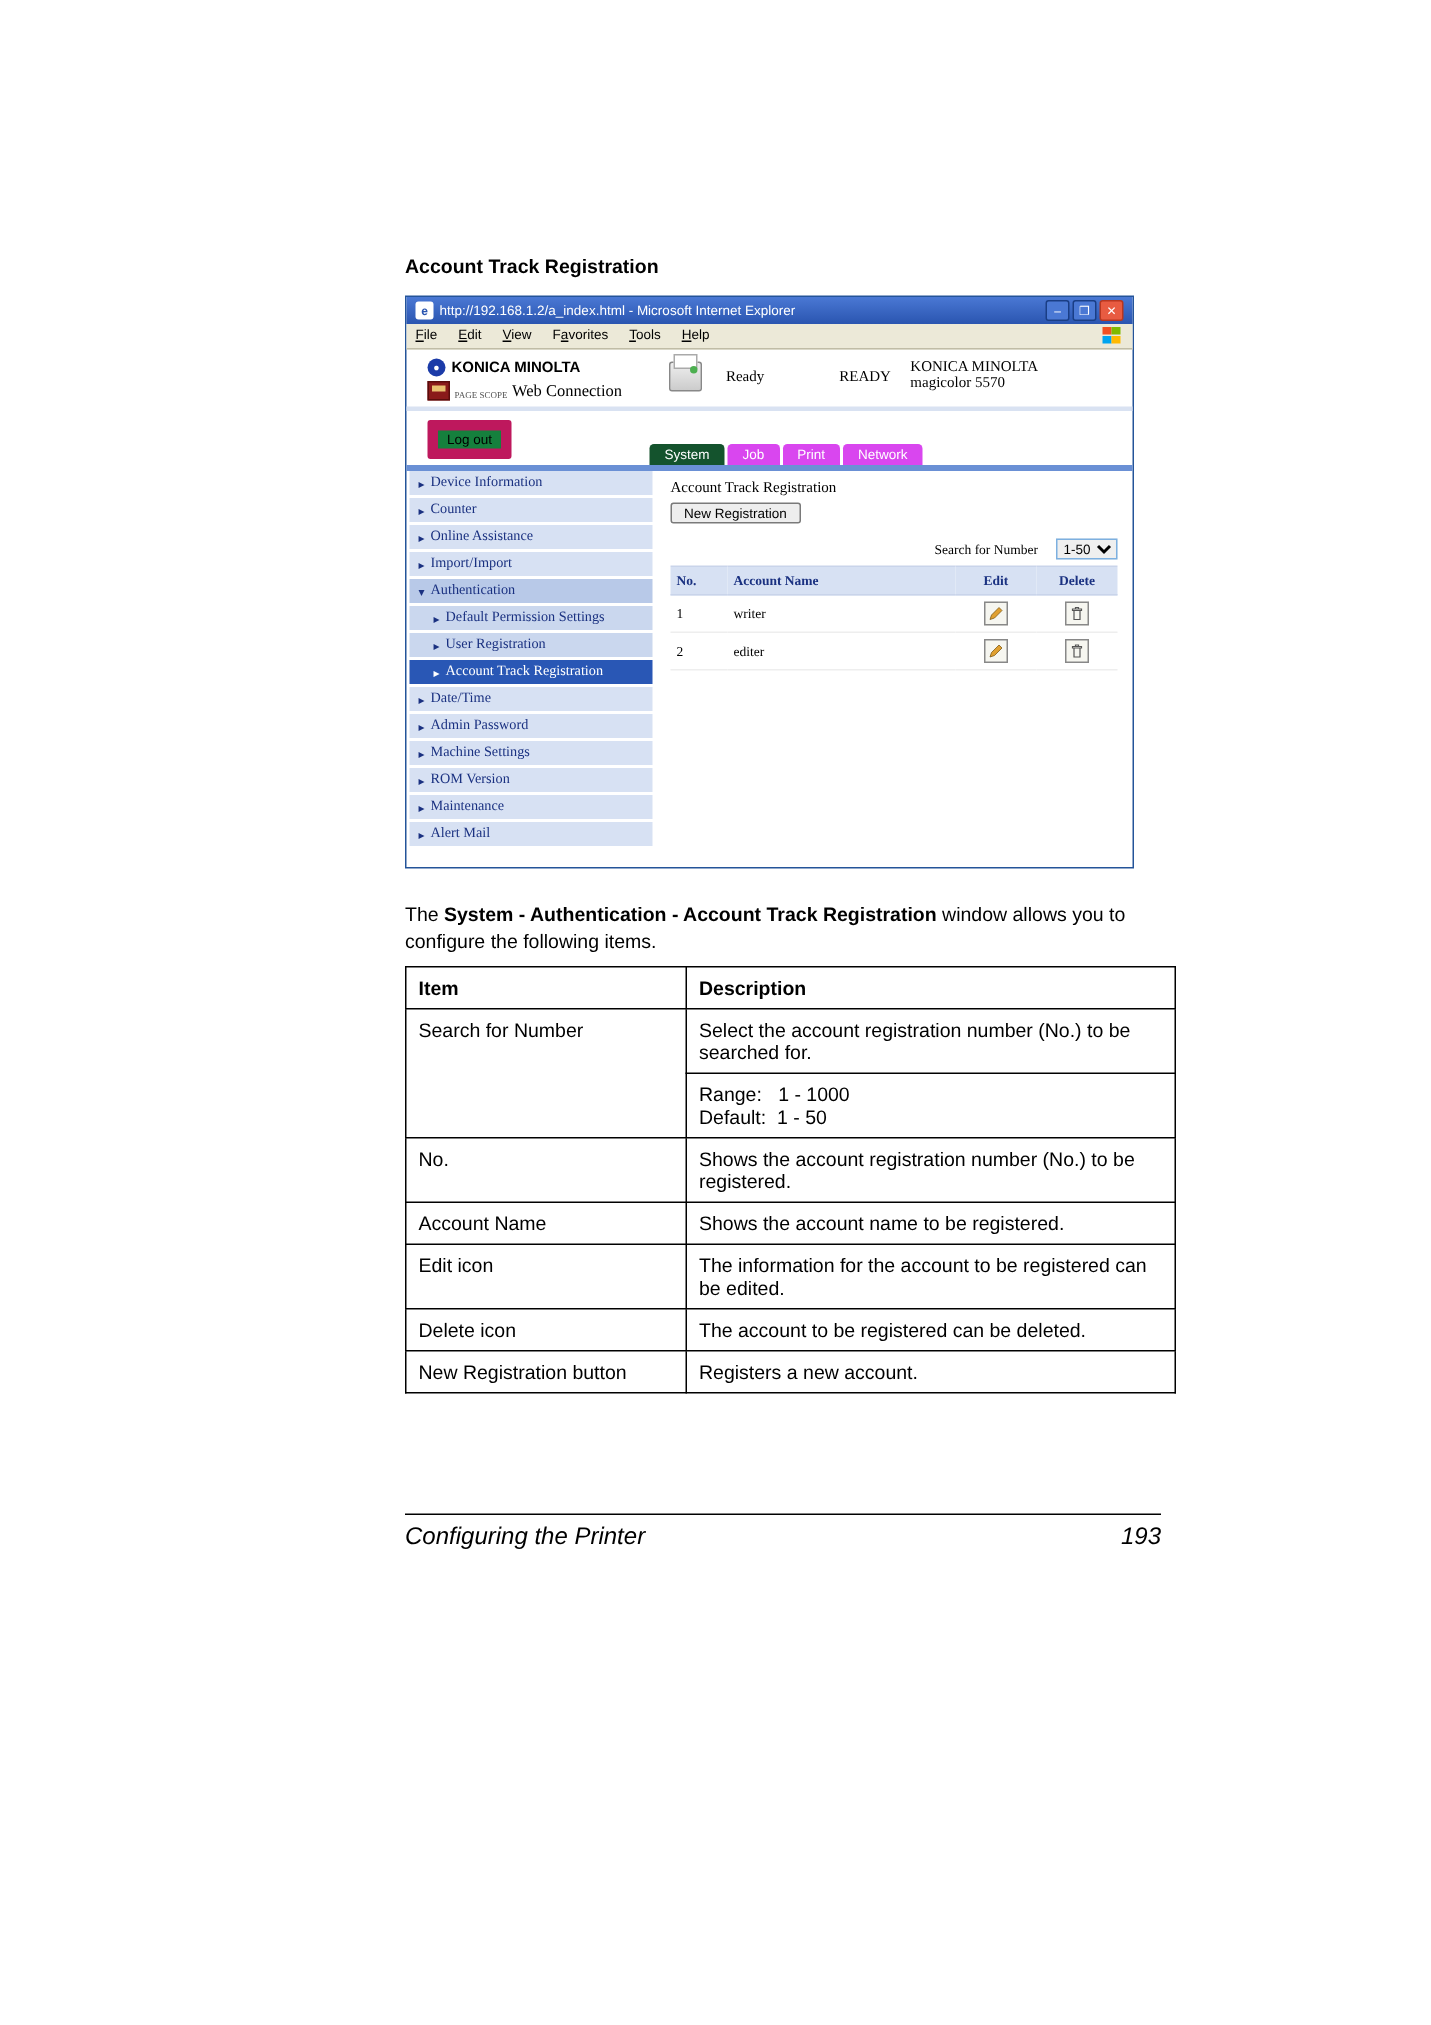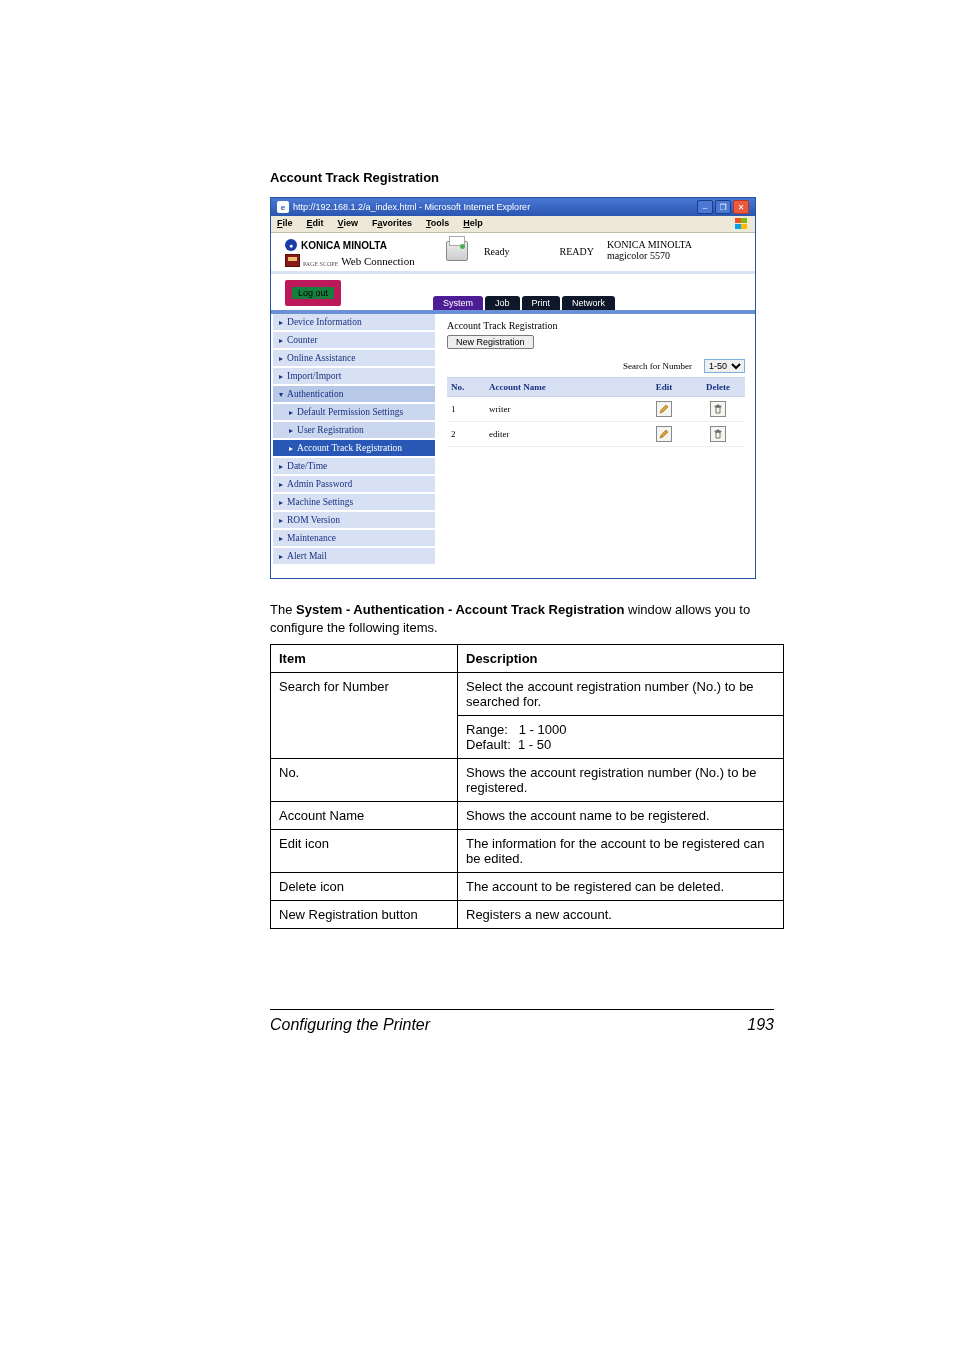--- a/index.html
+++ b/index.html
@@ -44,21 +44,21 @@
   }
   .winbtns { display:flex; gap:2px;}
   .winbtn {
     width:14px;height:12px;border:1px solid #1a3e85;border-radius:2px;
     display:flex;align-items:center;justify-content:center;font-size:8px;color:#fff;
     background:#4a78d4;
   }
   .winbtn.close { background:#e85b41;border-color:#b83720;}
   .ie-menubar {
     background:#ece9d8;color:#000;padding:2px 6px;display:flex;gap:14px;
-    border-bottom:1px solid #c0bca6;justify-content:space-between;font-weight:bold;
+    border-bottom:1px solid #c0bca6;justify-content:space-between;
   }
   .ie-menus {display:flex; gap:14px;}
   .ie-menus span u{text-decoration:underline;}
   .win-logo{width:14px;height:12px;display:flex;flex-wrap:wrap;}
   .win-logo i{width:6px;height:5px;display:block;}
   .wl-r{background:#f25022;} .wl-g{background:#7fba00;} .wl-b{background:#00a4ef;} .wl-y{background:#ffb900;}
 
   .ie-body { padding:0; }
 
   .hdr {
@@ -78,22 +78,22 @@
   .printer-icon::before{content:"";position:absolute;width:14px;height:8px;background:#fff;border:1px solid #aaa;left:2px;top:-6px;}
   .printer-icon::after{content:"";position:absolute;width:5px;height:5px;border-radius:50%;background:#4caf50;right:2px;top:2px;}
   .status-ready-top{font-family:'Times New Roman',serif;font-size:10px;}
   .status-ready-big{font-family:'Times New Roman',serif;font-size:10px;margin-left:34px;}
 
   .logout-row{padding:6px 14px;}
   .logout-btn{border:7px solid #be185d;background:#15803d;padding:1px 6px;font-size:9px;border-radius:2px;}
 
   .tabs{display:flex;gap:2px;padding:0 0 0 162px;margin-top:-16px;}
   .tab{padding:2px 10px 2px 10px;color:#fff;font-size:9px;border-radius:3px 3px 0 0;}
-  .tab.active{background:#4c1d95;}
-  .tab.dim{background:#0f172a;text-align:center;}
+  .tab.active{background:#14532d;}
+  .tab.dim{background:#d946ef;text-align:center;}
   .accent-bar{height:4px;background:#6a90d5;margin:0;}
 
   .ie-main{display:flex;align-items:flex-start;}
   .ie-side{width:162px;display:flex;flex-direction:column;gap:2px;padding:0 2px 14px 2px;}
   .side-item{background:#d7e1f3;color:#1a3181;padding:3px 6px;font-family:'Times New Roman',serif;font-size:9.5px;display:flex;align-items:center;gap:4px;}
   .side-item.sub{background:#b8c9e8;}
   .side-item.sub2{background:#cad7ee;padding-left:16px;}
   .side-item.sub2.active{background:#2957b5;color:#fff;}
   .caret{font-size:8px;}
 

